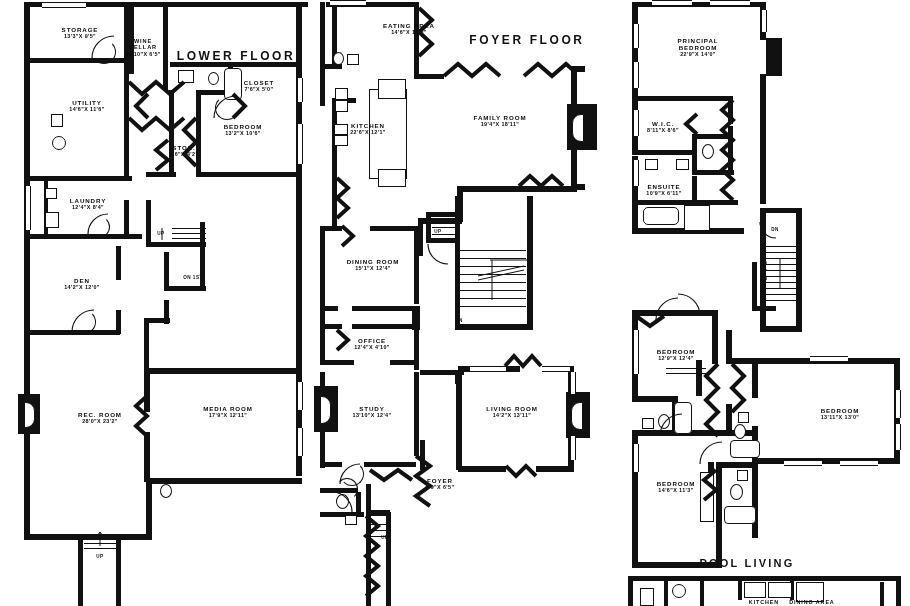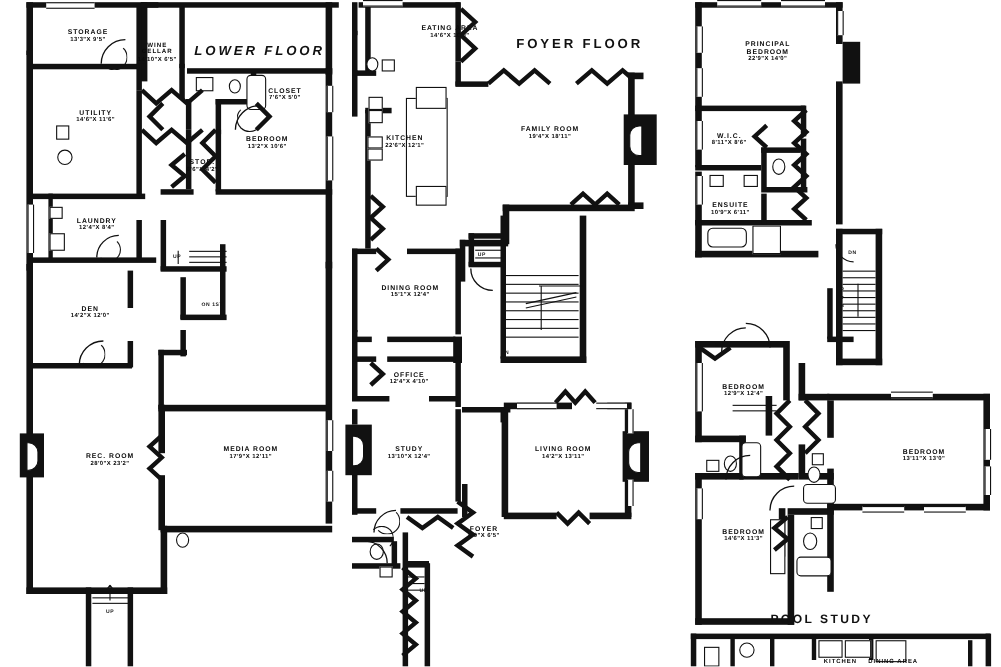--- a/index.html
+++ b/index.html
@@ -132,21 +132,21 @@
     <div class="stairtread" style="left:84px;top:543px;width:34px;"></div>
     <div class="stairtread" style="left:84px;top:548px;width:34px;"></div>
     <div class="wall" style="left:78px;top:534px;width:5px;height:72px;"></div>
     <div class="wall" style="left:116px;top:534px;width:5px;height:72px;"></div>
 
     <div class="swing" style="left:92px;top:40px;width:22px;height:22px;transform:rotate(180deg);"></div>
     <div class="swing" style="left:88px;top:216px;width:20px;height:20px;transform:rotate(180deg);"></div>
     <div class="swing" style="left:215px;top:96px;width:22px;height:22px;transform:rotate(270deg);"></div>
     <div class="swing" style="left:72px;top:310px;width:22px;height:22px;transform:rotate(180deg);"></div>
 
-    <div class="plan-title" style="left:236px;top:46px;font-style:italic;">LOWER FLOOR</div>
+    <div class="plan-title" style="left:236px;top:56px;">LOWER FLOOR</div>
 
     <div class="lbl" style="left:80px;top:33px;">
       <span class="nm">STORAGE</span>
       <span class="dim">13'3"X 9'5"</span>
     </div>
     <div class="lbl" style="left:143px;top:48px;">
       <span class="nm" style="font-size:5.6px;">WINE<br>CELLAR</span>
       <span class="dim">14'10"X 6'5"</span>
     </div>
     <div class="lbl" style="left:87px;top:106px;">
@@ -465,21 +465,21 @@
     </div>
 
     <div class="tinytxt" style="left:775px;top:229px;">DN</div>
     <div class="tinytxt" style="left:654px;top:314px;">DN</div>
     <div class="tinytxt" style="left:766px;top:262px;font-size:4px;">D</div>
     <div class="tinytxt" style="left:766px;top:270px;font-size:4px;">T</div>
     <div class="tinytxt" style="left:766px;top:278px;font-size:4px;">B</div>
   </div>
 
   <div>
-    <div class="plan-title" style="left:747px;top:563px;font-size:11px;letter-spacing:2.2px;">POOL STUDY</div>
+    <div class="plan-title" style="left:747px;top:563px;font-size:11px;letter-spacing:2.2px;">POOL LIVING</div>
 
     <div class="wall" style="left:628px;top:576px;width:272px;height:5px;"></div>
     <div class="wall" style="left:628px;top:576px;width:5px;height:30px;"></div>
     <div class="wall" style="left:896px;top:576px;width:5px;height:30px;"></div>
     <div class="wall" style="left:664px;top:580px;width:4px;height:26px;"></div>
     <div class="wall" style="left:700px;top:580px;width:4px;height:26px;"></div>
     <div class="wall" style="left:738px;top:580px;width:4px;height:20px;"></div>
     <div class="wall" style="left:790px;top:580px;width:4px;height:20px;"></div>
     <div class="wall" style="left:880px;top:582px;width:4px;height:24px;"></div>
 

